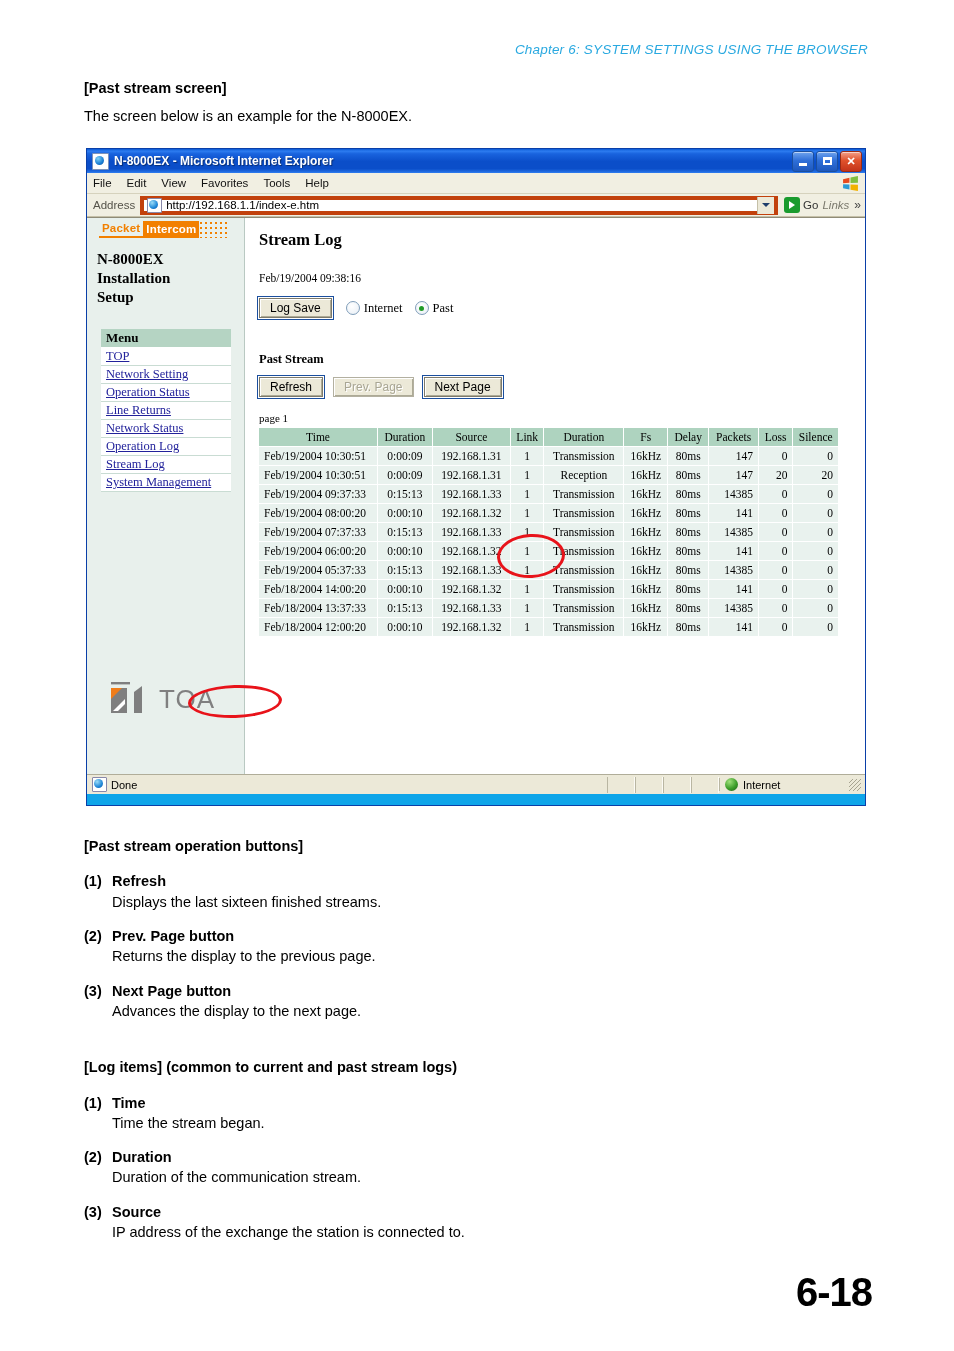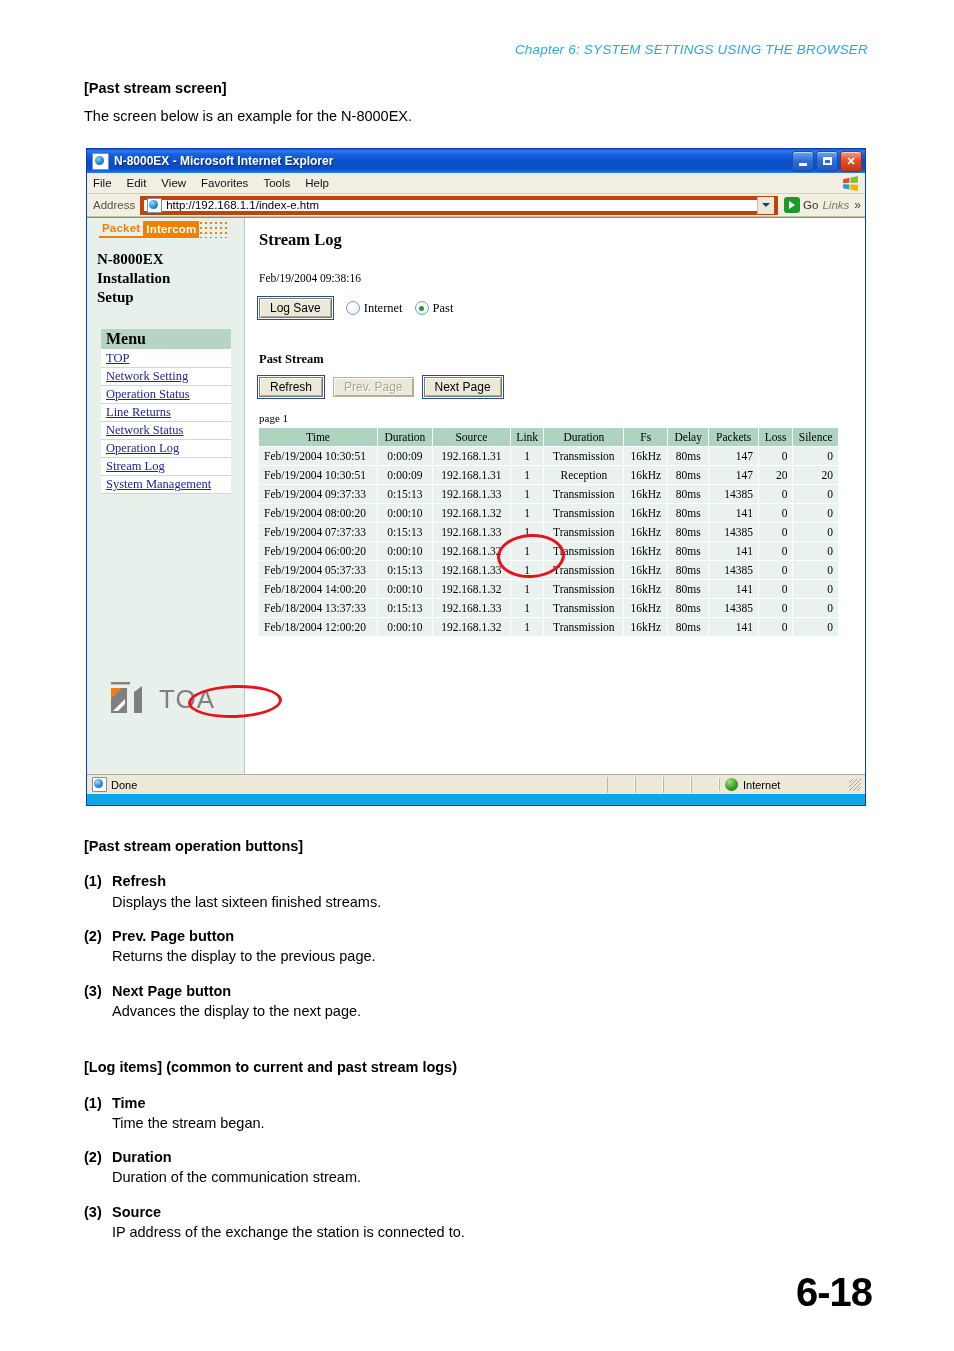--- a/index.html
+++ b/index.html
@@ -137,21 +137,21 @@
     mask-image:radial-gradient(circle at 2px 2px, #000 1.1px, transparent 1.2px);
     -webkit-mask-size:5px 5px;mask-size:5px 5px;
   }
   .side-title{
     margin:12px 0 0 10px;font-family:"Liberation Serif", serif;
     font-size:15px;font-weight:bold;line-height:1.28;color:#000;
   }
   .menu-wrap{margin:22px 0 0 14px;width:130px;}
   .menu-head{
     background:#b5d4c3;font-family:"Liberation Serif", serif;
-    font-size:16px;font-weight:bold;padding:1px 5px;color:#000;
+    font-size:13px;font-weight:bold;padding:1px 5px;color:#000;
     border-bottom:1px solid #fff;
   }
   .menu-item{
     background:#ffffff;border-bottom:1px solid #c9dcd3;
     padding:1px 5px;font-family:"Liberation Serif", serif;font-size:12.5px;
   }
   .menu-item a{color:#22229b;text-decoration:underline;cursor:pointer;}
   .toa-logo{
     position:absolute;left:22px;bottom:58px;display:flex;align-items:center;
   }

